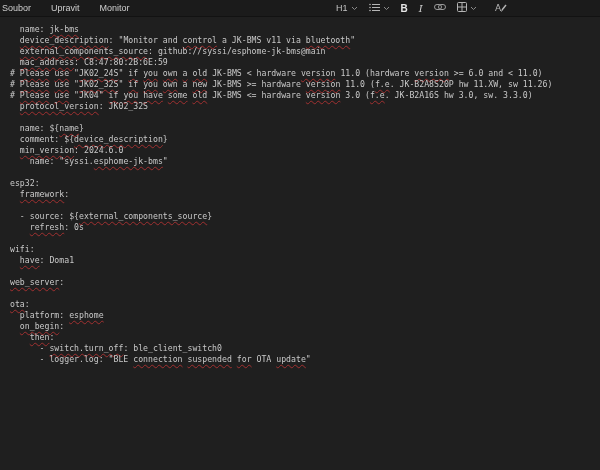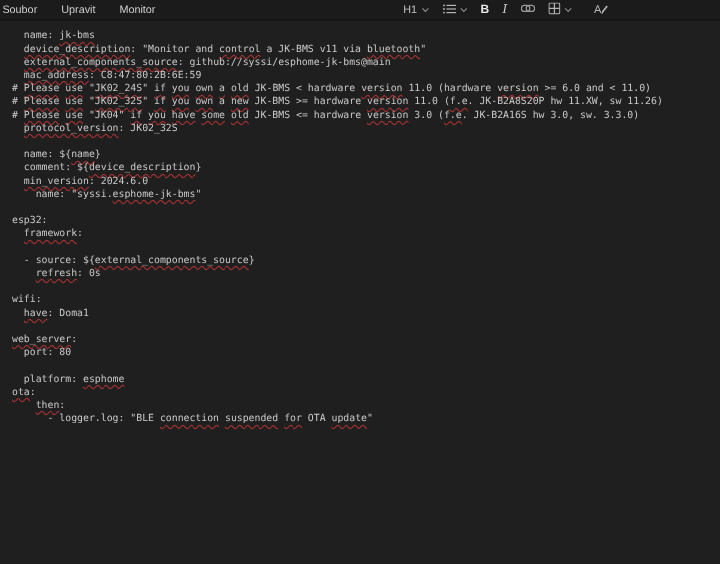--- a/index.html
+++ b/index.html
@@ -149,19 +149,20 @@
     <div class="line"><span>esp32:</span></div>
     <div class="line"><span>  </span><span class="sp">framework</span><span>:</span></div>
     <div class="line"> </div>
     <div class="line"><span>  - source: ${</span><span class="sp">external_components_source</span><span>}</span></div>
     <div class="line"><span>    </span><span class="sp">refresh</span><span>: 0s</span></div>
     <div class="line"> </div>
     <div class="line"><span>wifi:</span></div>
     <div class="line"><span>  </span><span class="sp">have</span><span>: Doma1</span></div>
     <div class="line"> </div>
     <div class="line"><span class="sp">web_server</span><span>:</span></div>
-    <div class="line"><span>  port: 80</span></div>
     <div class="line"> </div>
+    <div class="line"><span class="sp">ota</span><span>:</span></div>
     <div class="line"><span>  platform: </span><span class="sp">esphome</span></div>
-    <div class="line"><span class="sp">ota</span><span>:</span></div>
+    <div class="line"><span>  </span><span class="sp">on_begin</span><span>:</span></div>
     <div class="line"><span>    </span><span class="sp">then</span><span>:</span></div>
+    <div class="line"><span>      - </span><span class="sp">switch.turn_off</span><span>: ble_client_switch0</span></div>
     <div class="line"><span>      - logger.log: "BLE </span><span class="sp">connection</span><span> </span><span class="sp">suspended</span><span> </span><span class="sp">for</span><span> OTA </span><span class="sp">update</span><span>"</span></div>
   </div>
 
 </body></html>

